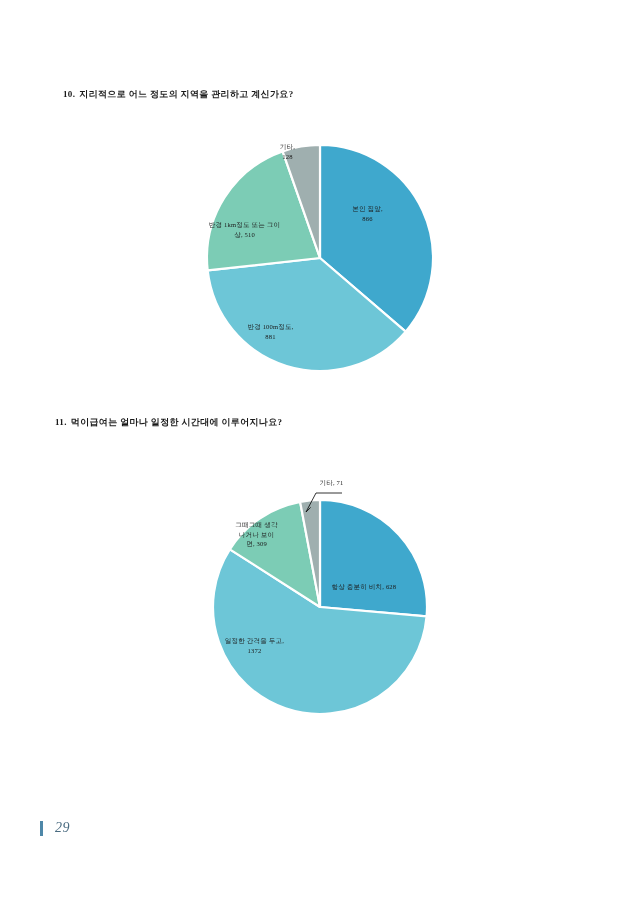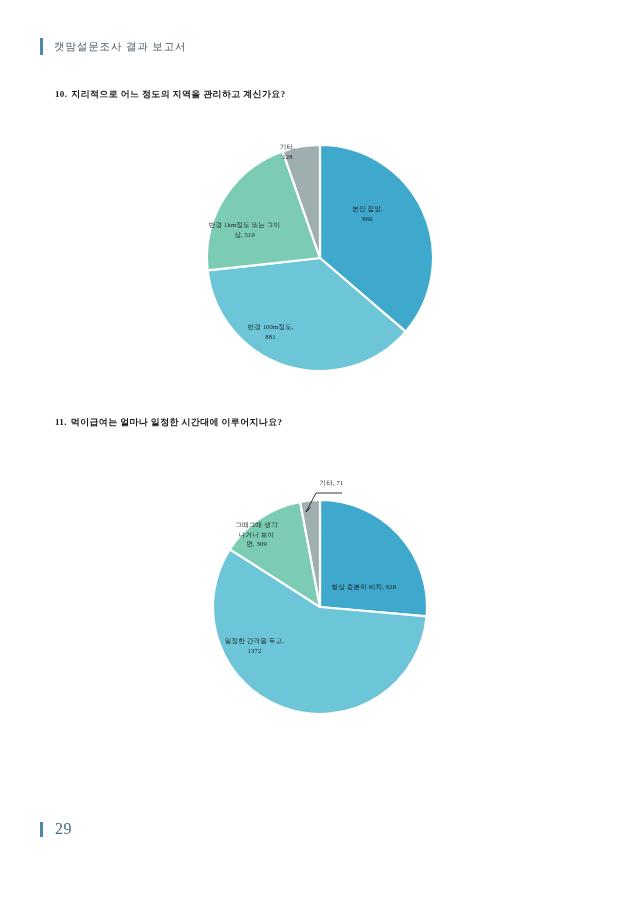--- a/index.html
+++ b/index.html
@@ -48,21 +48,21 @@
   .question {
     position: absolute;
     left: 55px;
     font-size: 9px;
     font-weight: bold;
     letter-spacing: 0.35px;
     color: #1a1a1a;
     white-space: nowrap;
   }
   .question .qnum { margin-right: 4px; }
-  #question-10 { top: 88px; }
+  #question-10 { top: 88px; margin-left: 8px; }
   #question-11 { top: 416px; }
 
   
   .figure {
     position: absolute;
     left: 0;
     width: 639px;
   }
   #figure-10 { top: 132px; height: 260px; }
   #figure-11 { top: 476px; height: 250px; }
@@ -109,34 +109,31 @@
     align-items: center;
     gap: 12px;
   }
   .footer-rule {
     width: 3px;
     height: 15px;
     background: #4e87a8;
     flex: 0 0 auto;
   }
   .page-number {
-    font-size: 16px;
+    font-size: 14px;
     color: #4a6b80;
     letter-spacing: 0.5px;
+    font-style: italic;
   }
 </style>
 </head>
 <body>
 
 <div class="page">
 
-  <div class="doc-header">
-    <div class="header-rule"></div>
-    <div class="header-title">캣맘설문조사 결과 보고서</div>
-  </div>
 
   <div class="question" id="question-10">
     <span class="qnum">10.</span><span>지리적으로 어느 정도의 지역을 관리하고 계신가요?</span>
   </div>
 
   <div class="figure" id="figure-10">
     <div class="pie-wrap">
       <svg class="pie-svg" id="c1-svg" width="260" height="252" viewBox="0 0 260 252">
           <path d="M 130 126 L 130.00 13.00 A 113 113 0 0 1 215.67 199.69 Z" fill="#3fa8cd" stroke="#ffffff" stroke-width="2.2" stroke-linejoin="round"></path>
           <path d="M 130 126 L 215.67 199.69 A 113 113 0 0 1 17.68 138.40 Z" fill="#6dc6d7" stroke="#ffffff" stroke-width="2.2" stroke-linejoin="round"></path>

